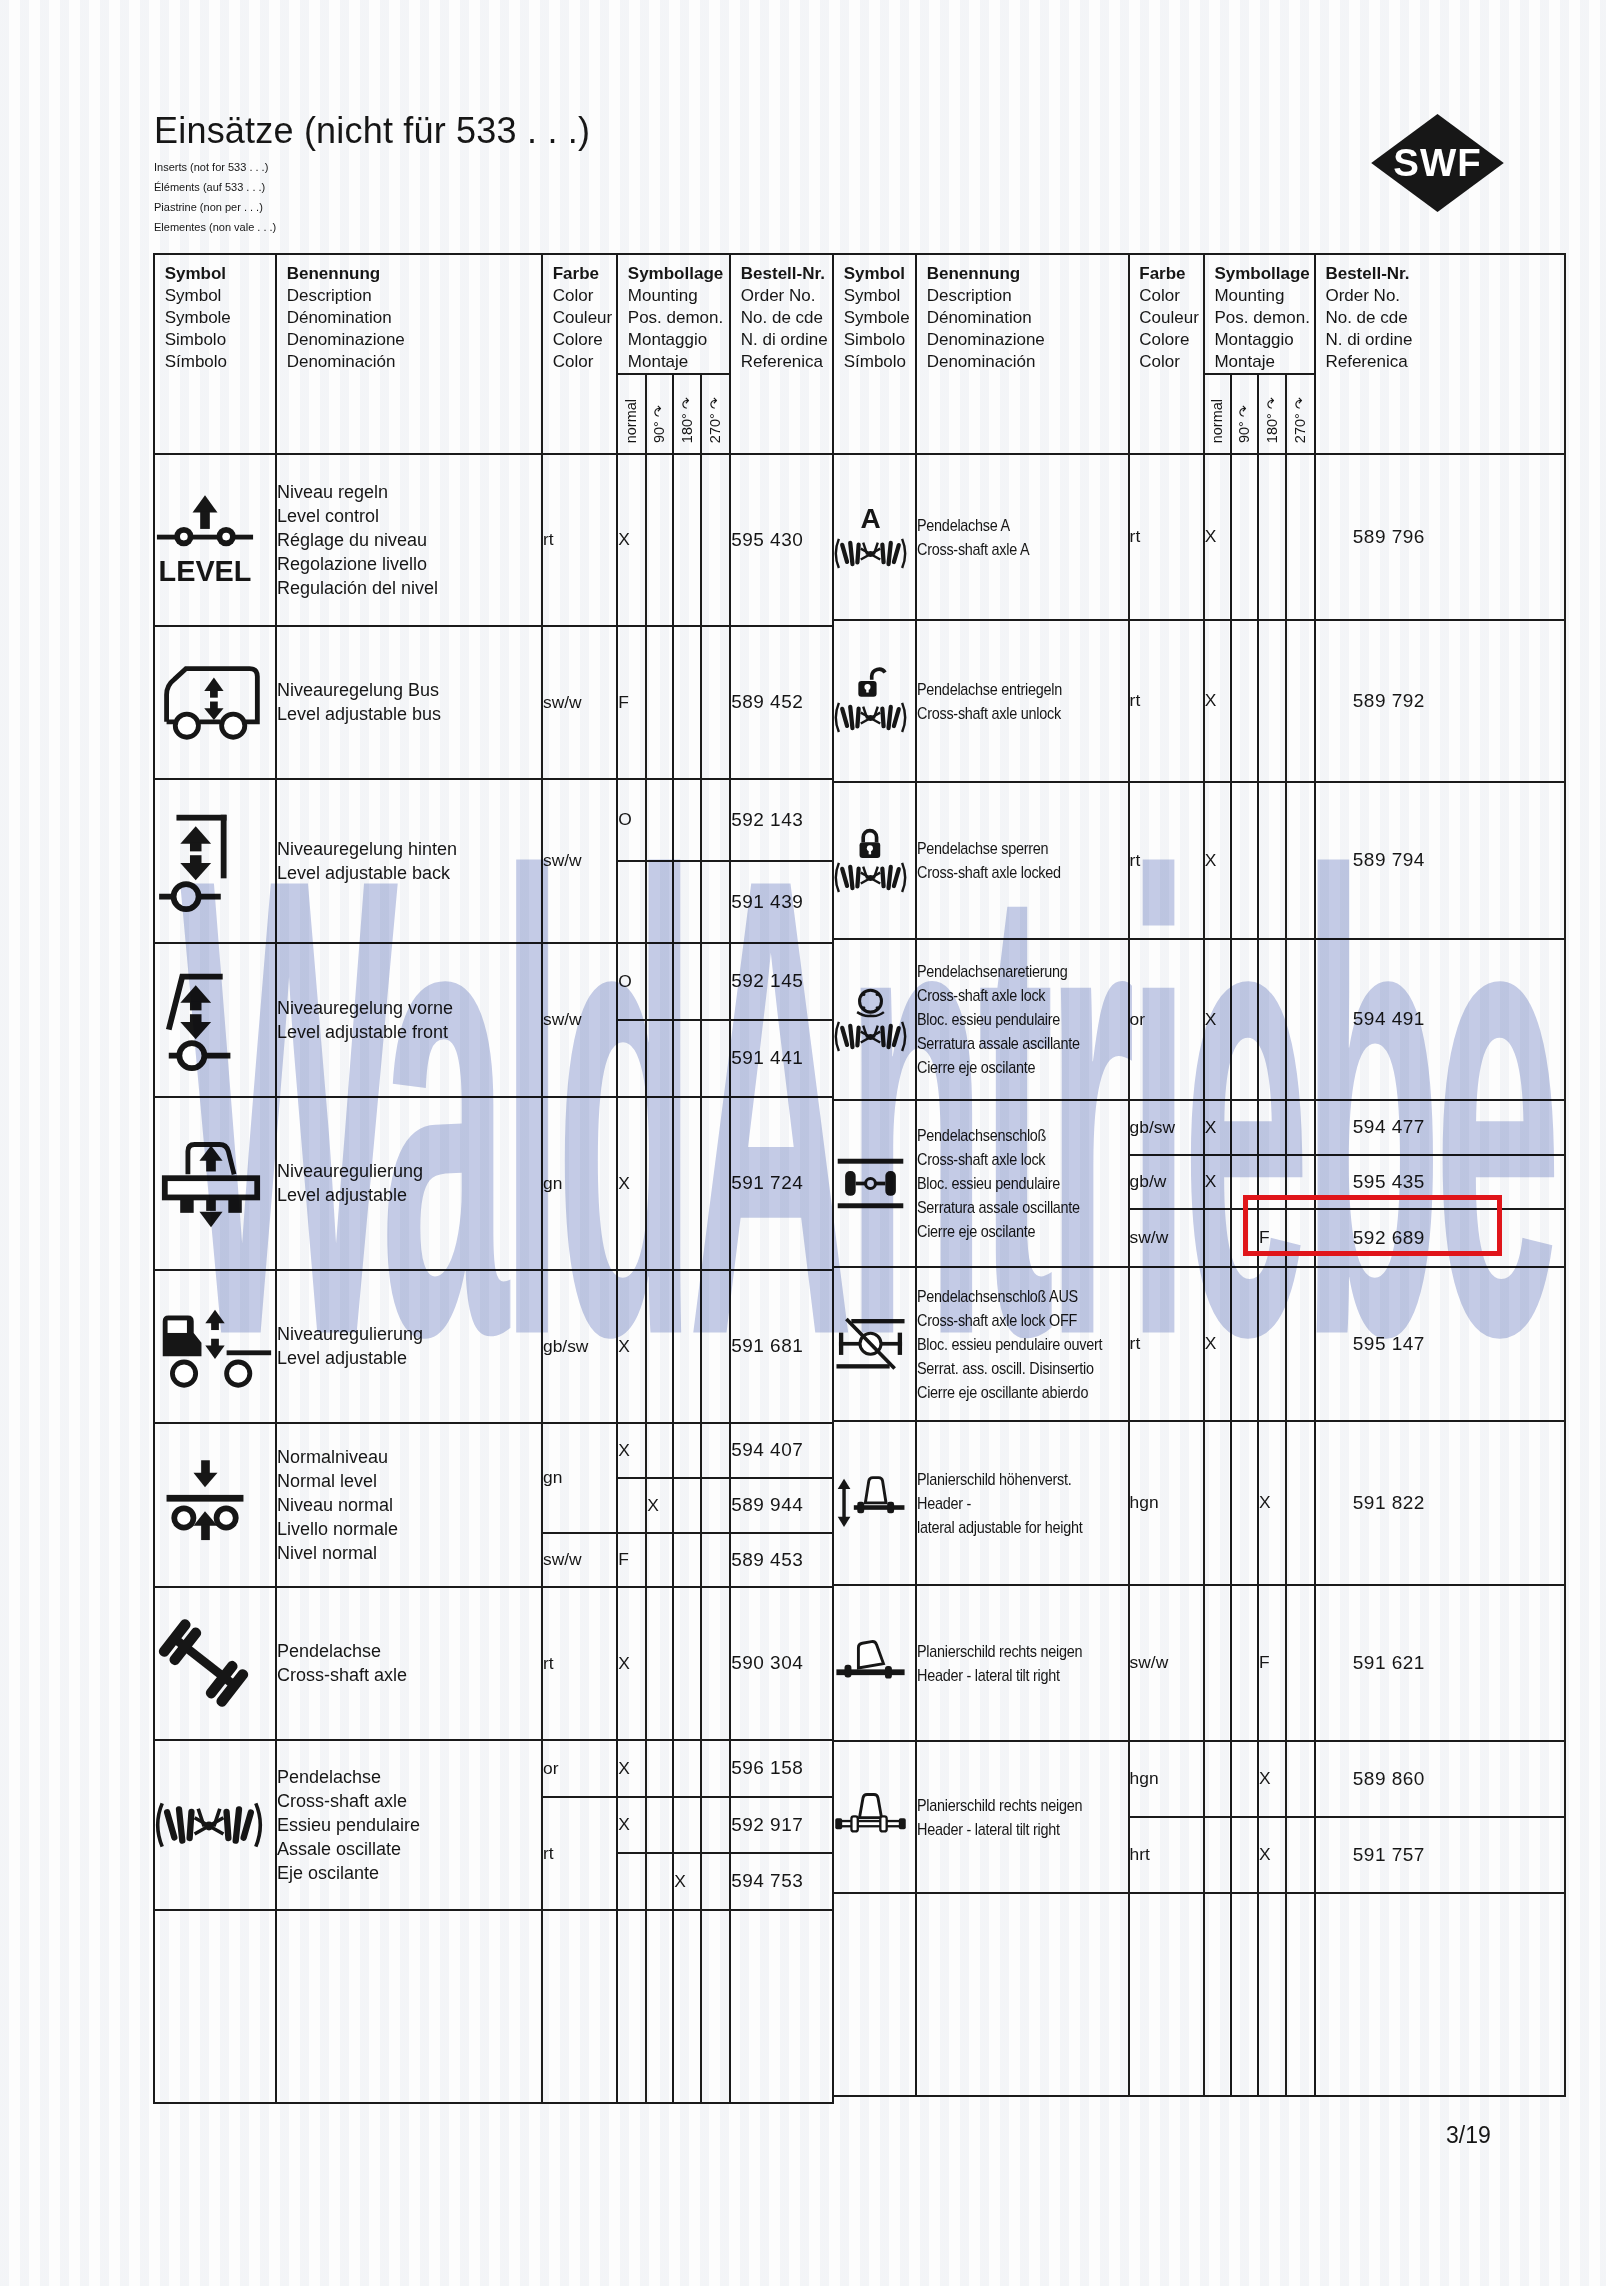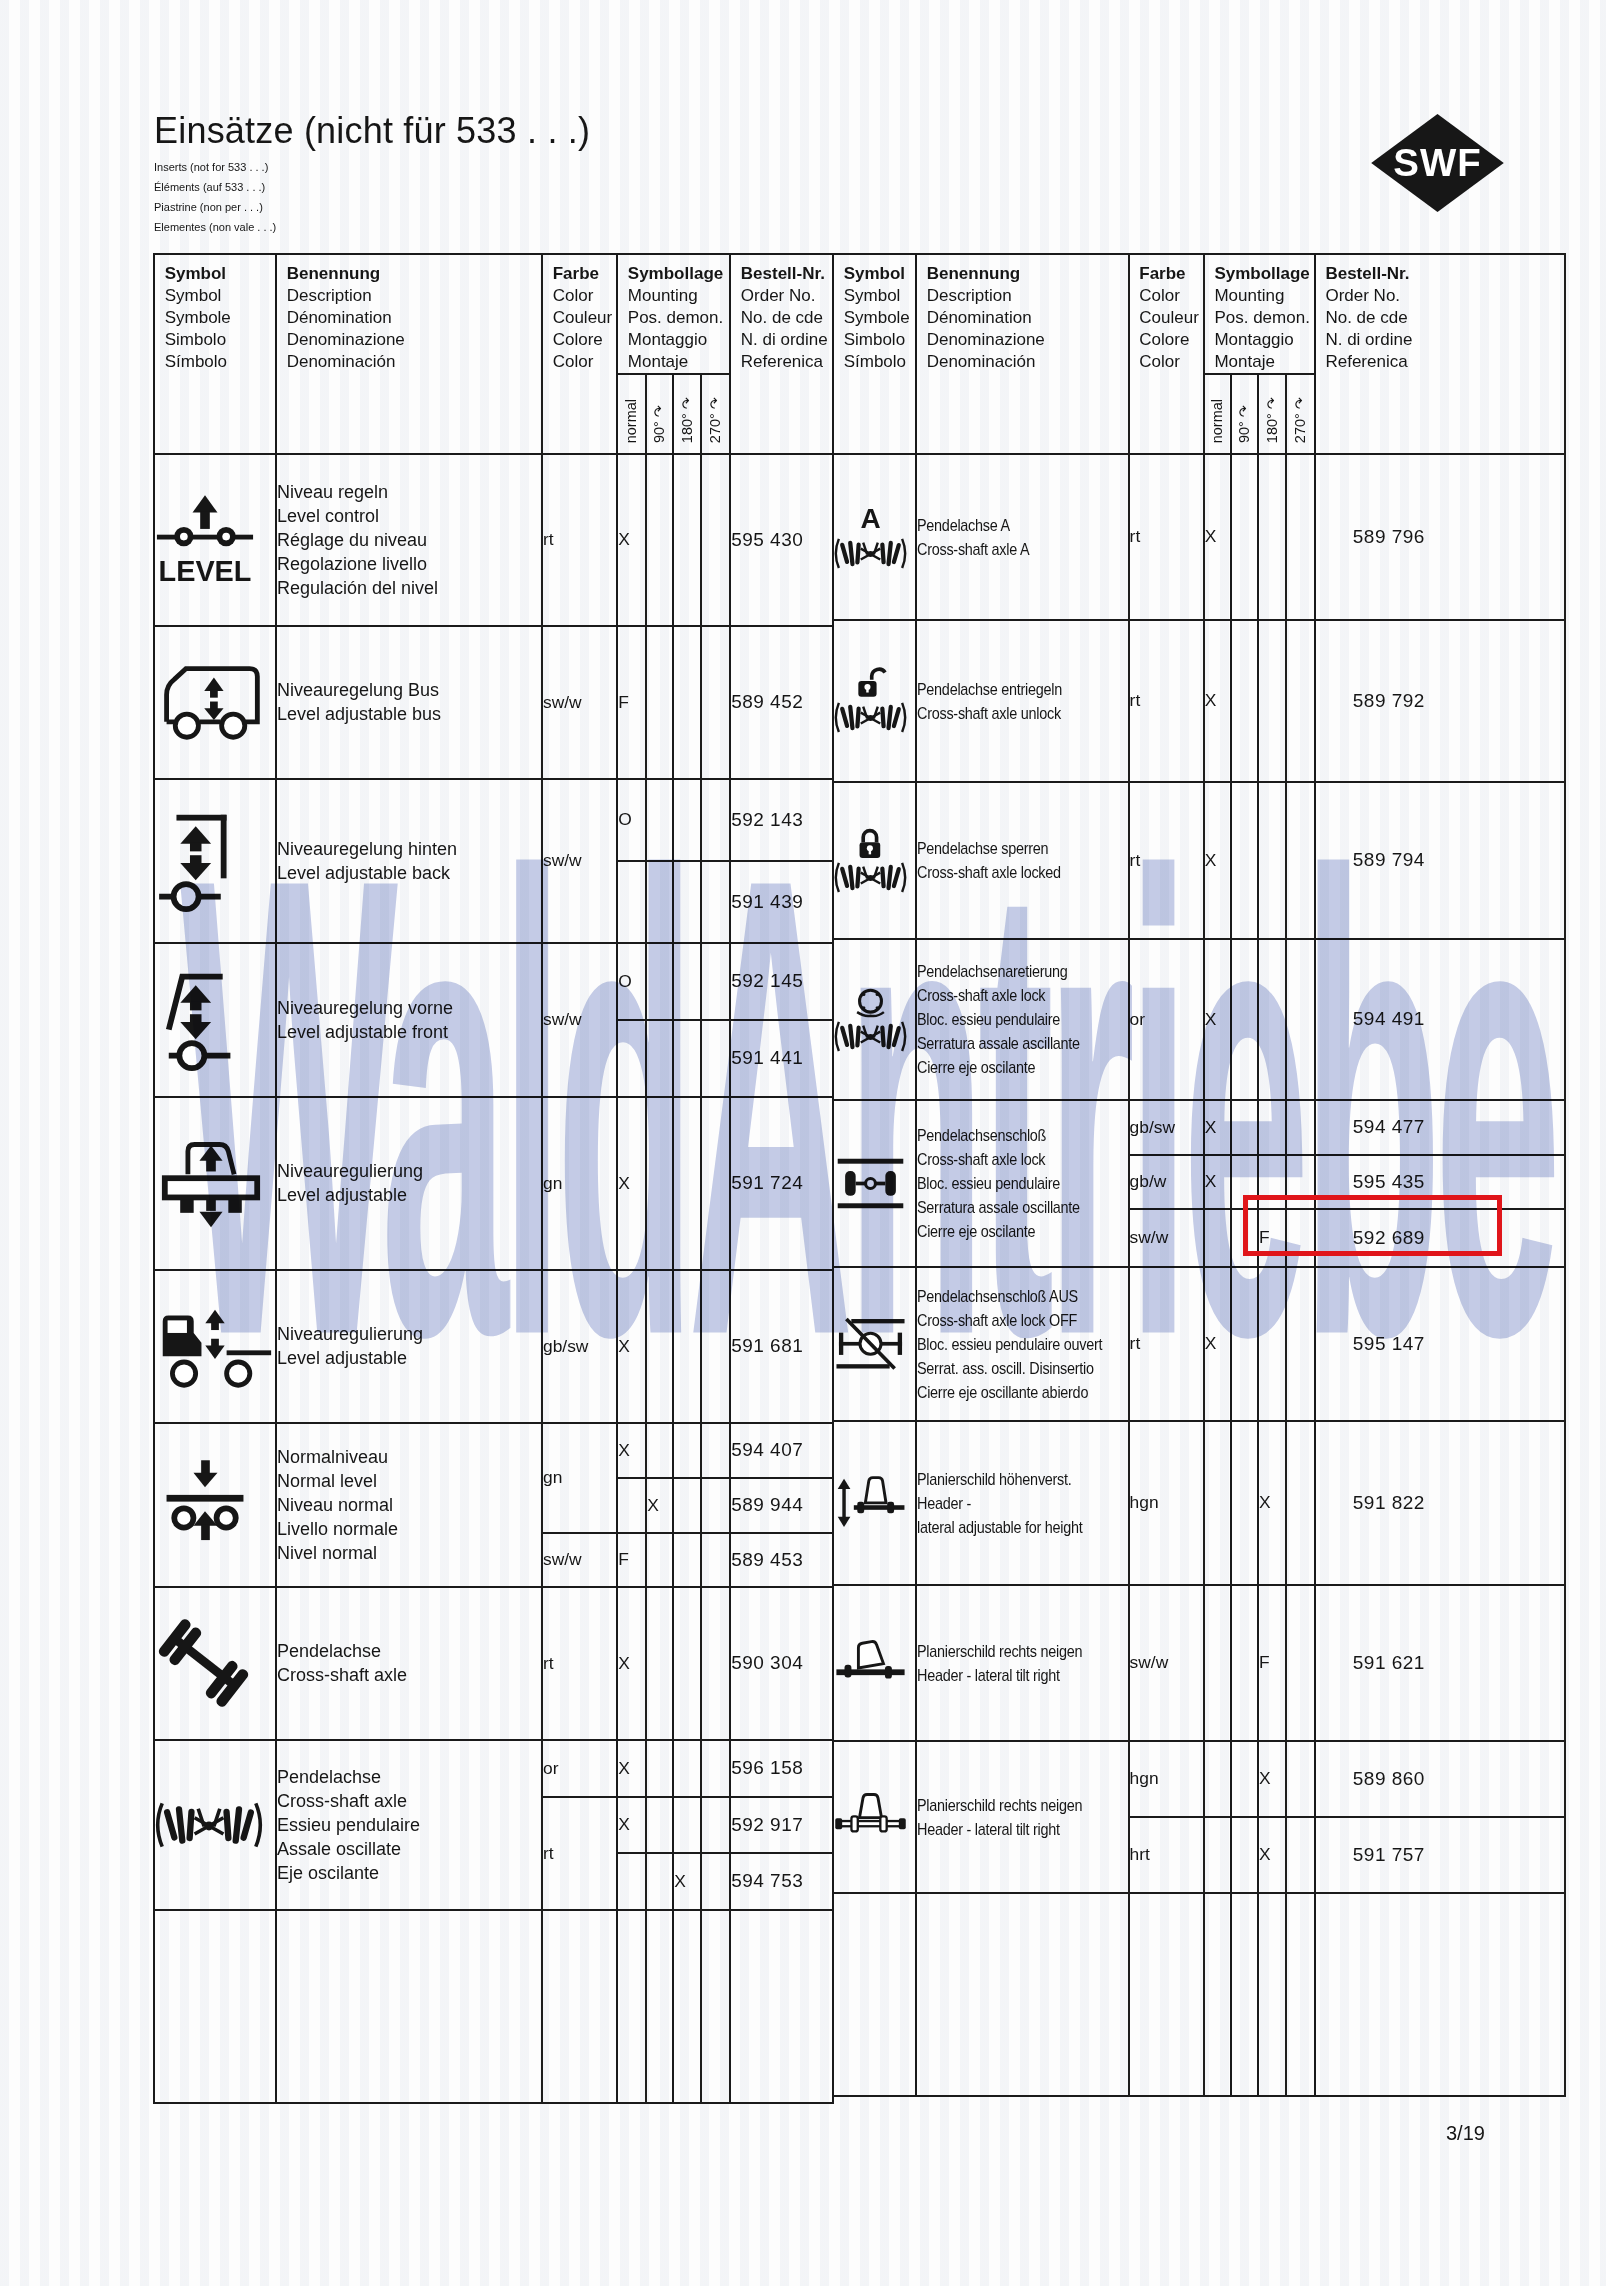--- a/index.html
+++ b/index.html
@@ -36,21 +36,21 @@
   .desc-line{font-size:18px;line-height:24px;white-space:nowrap;}
   .t-right .desc-line{font-size:16.4px;letter-spacing:-0.3px;transform:scaleX(0.88);transform-origin:0 50%;}
   .col-color{font-size:17.4px;padding-left:8.7px;white-space:nowrap;}
   .col-mark{text-align:center;font-size:17.4px;}
   .col-order{text-align:center;font-weight:bold;font-size:19px;letter-spacing:0.5px;white-space:nowrap;}
   .t-right .col-order{padding-left:37px;}
   .hl-box{position:absolute;left:1243px;top:1195px;width:259px;height:61px;border:5.8px solid #e0151a;
         box-sizing:border-box;z-index:8;pointer-events:none;}
   .footer{position:absolute;left:116px;width:1375px;top:2095px;text-align:center;z-index:6;}
   .footer-line{font-size:18.3px;line-height:30px;}
-  .page-number{position:absolute;left:1446px;top:2122px;font-size:20px;z-index:6;}
+  .page-number{position:absolute;left:1446px;top:2122px;font-size:23px;z-index:6;}
 </style>
 </head>
 <body>
 
 <div class="page">
 
   <div class="title-block">
     <h1 class="title">Einsätze (nicht für 533 . . .)</h1>
     <div class="subtitle">Inserts (not for 533 . . .)</div>
     <div class="subtitle">Éléments (auf 533 . . .)</div>

